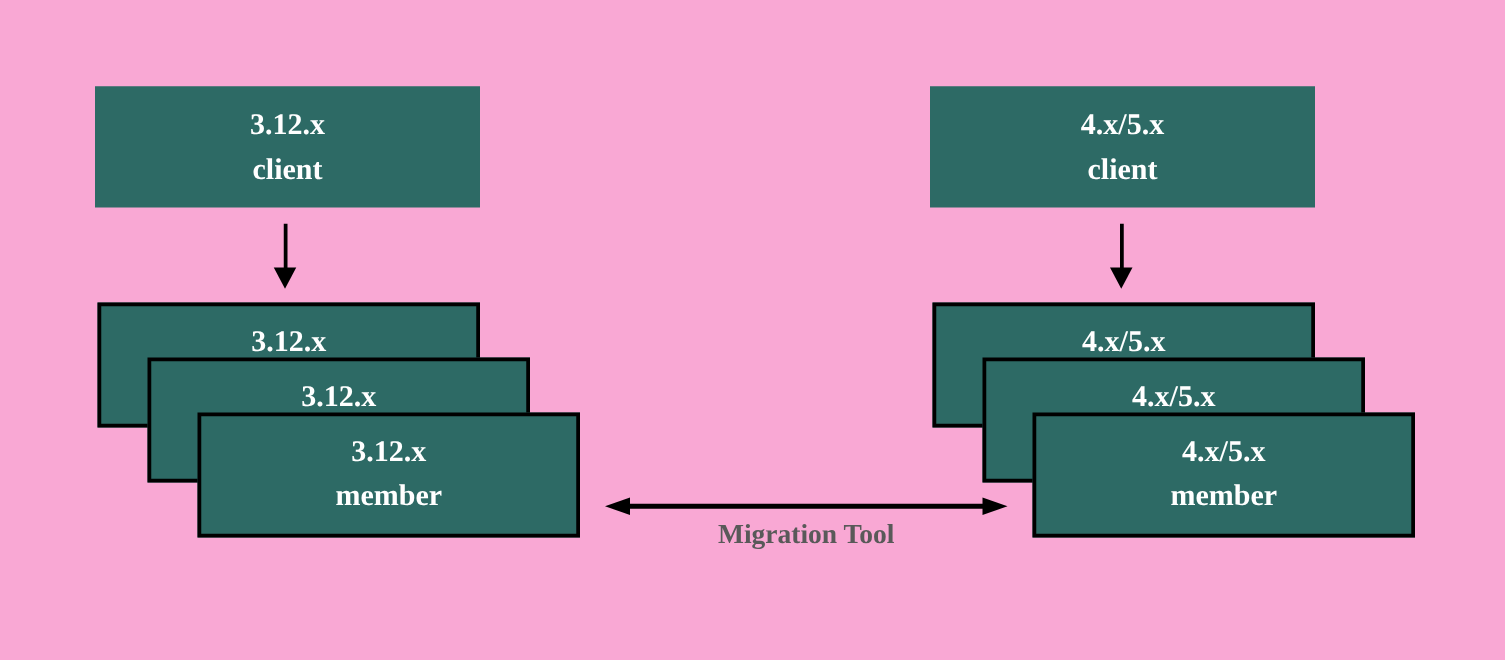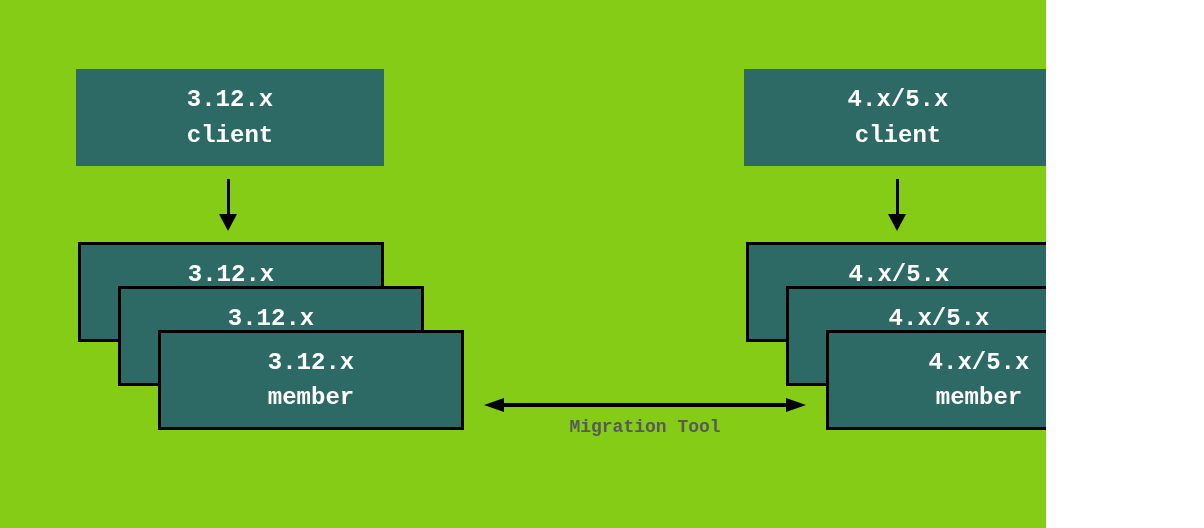--- a/index.html
+++ b/index.html
@@ -2,25 +2,25 @@
 <html><head>
 <meta charset="utf-8">
 <style>
   html, body {
     margin: 0;
     padding: 0;
     background: #ffffff;
   }
   #canvas {
     position: relative;
-    width: 1046px;
+    width: 1204px;
     height: 528px;
-    background: #84cc16;
+    background: #f9a8d4;
     overflow: hidden;
-    font-family: Liberation Mono, monospace;
+    font-family: Liberation Serif, serif;
   }
   .box {
     position: absolute;
     background: #2d6a65;
     color: #ffffff;
     font-weight: 700;
     font-size: 24px;
     text-align: center;
     box-sizing: border-box;
   }
@@ -85,21 +85,21 @@
     border-left: 20px solid #000000;
   }
   .mig-label {
     position: absolute;
     left: 495px;
     top: 414px;
     width: 300px;
     text-align: center;
     color: #595959;
     font-weight: 700;
-    font-size: 18px;
+    font-size: 22px;
     line-height: 26px;
   }
 </style>
 </head>
 <body>
 
 <div id="canvas">
 
   <div class="box client-box" style="left:76px; top:69px;">
     <span>3.12.x</span>

